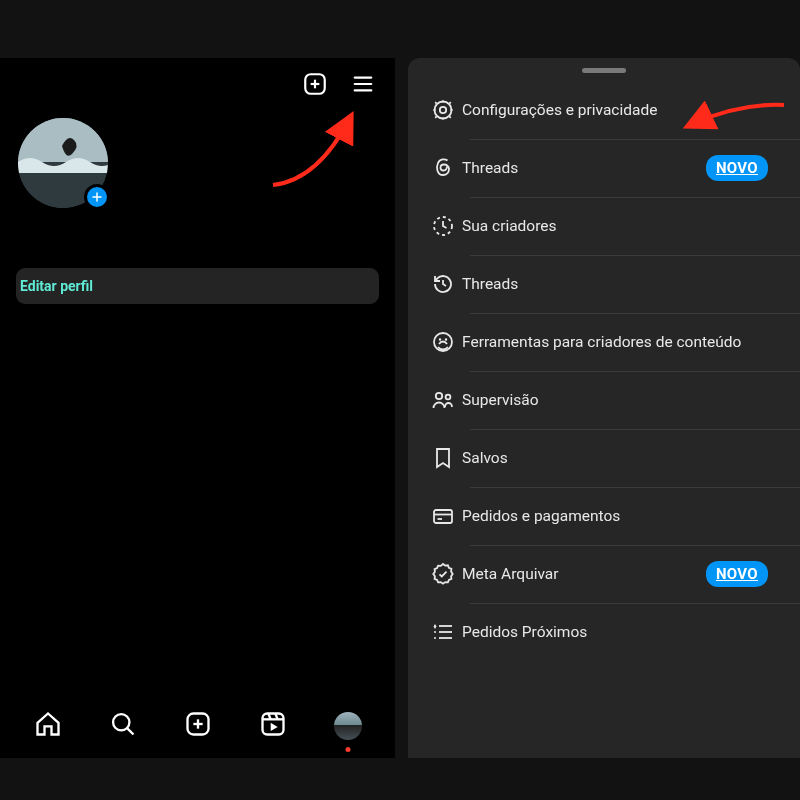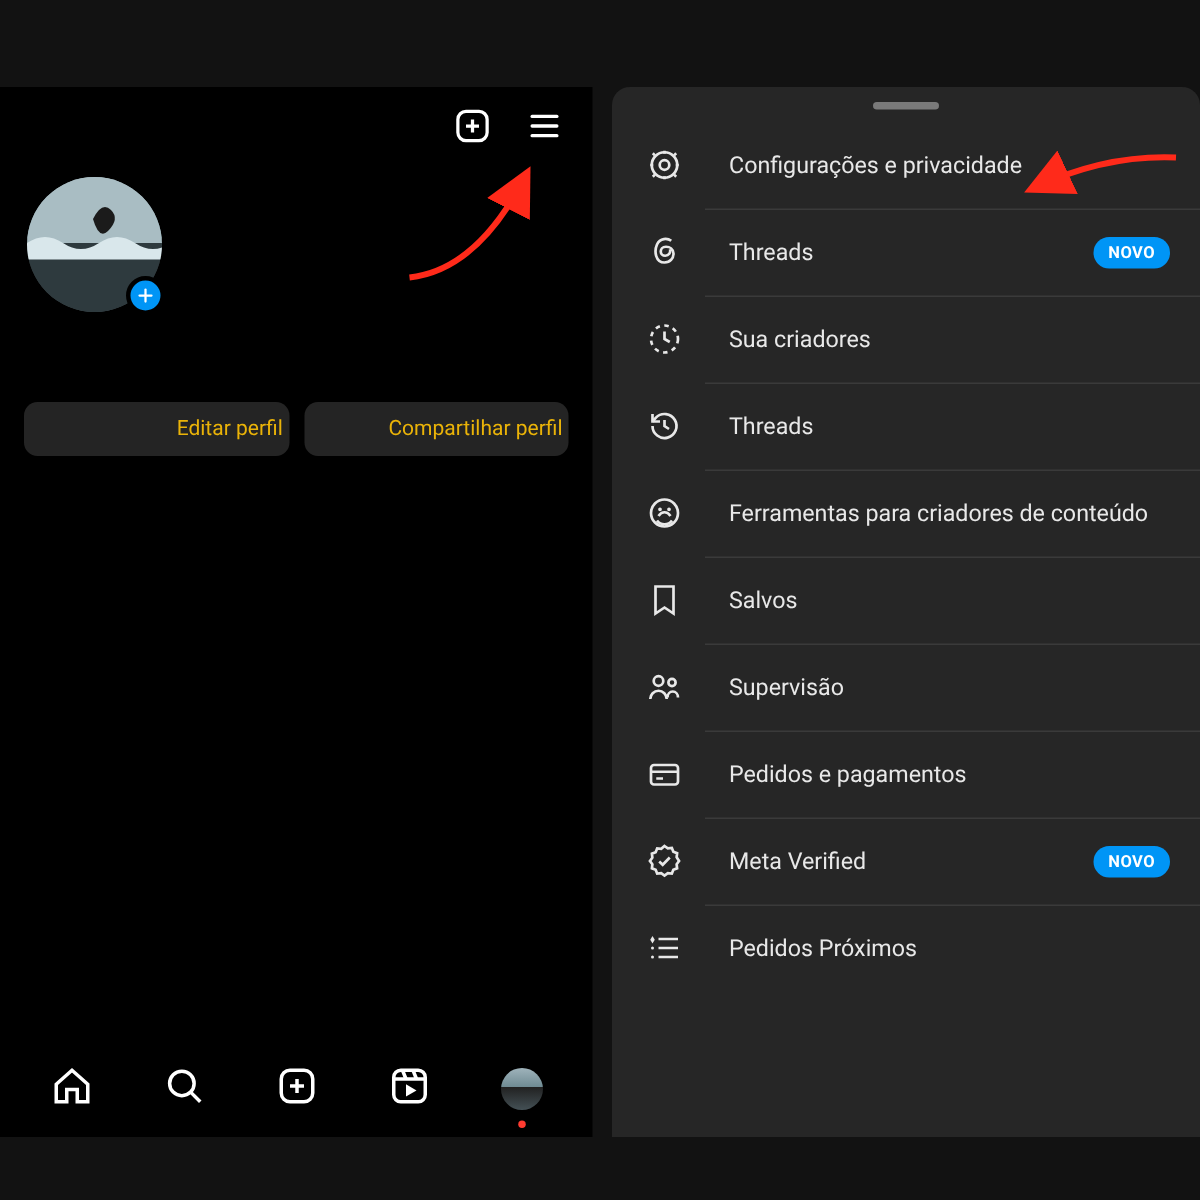--- a/index.html
+++ b/index.html
@@ -74,24 +74,24 @@
     color:#fff;
   }
   .btn-row {
     display:flex;
     gap:10px;
     padding: 60px 16px 0 16px;
   }
   .pill-btn {
     flex:1;
     background:#242424;
-    color:#eab308;
+    color:#5eead4;
     font-size:14px;
-    font-weight:400;
-    text-align:right;
+    font-weight:700;
+    text-align:left;
     padding:10px 4px;
     border-radius:9px;
     cursor:pointer;
   }
   .bottom-nav {
     position:absolute;
     left:0; bottom:12px;
     width:100%;
     display:flex;
     justify-content:space-around;
@@ -118,22 +118,22 @@
   
   .sheet-handle {
     width:44px; height:5px; border-radius:3px;
     background:#7a7a7a;
     margin: 10px auto 8px auto;
   }
   .menu-list { padding: 0 0 0 0; }
   .menu-item {
     display:flex;
     align-items:center;
-    gap:30px;
-    padding: 16px 20px 16px 22px;
+    gap:6px;
+    padding: 16px 32px 16px 22px;
     position:relative;
     cursor:pointer;
     min-height:58px;
   }
   .menu-item + .menu-item::before{
     content:"";
     position:absolute;
     left:62px; right:0; top:0;
     height:1px;
     background:#3a3a3a;
@@ -145,25 +145,26 @@
   }
   .menu-label {
     flex:1;
     font-size:15.5px;
     color:#e8e8e8;
     font-weight:400;
   }
   .badge {
     background:#0095f6;
     color:#fff;
-    font-size:11px;
+    font-size:15px;
     font-weight:700;
     padding:4px 10px;
     border-radius:12px;
     letter-spacing:0.3px;
+    text-decoration:underline;
   }
 
   
   .arrow {
     position:absolute;
     pointer-events:none;
   }
   .arrow svg { overflow:visible; }
 </style>
 </head>
@@ -205,21 +206,20 @@
         <svg width="12" height="12" viewBox="0 0 24 24" fill="none" stroke="currentColor" stroke-width="3" stroke-linecap="round">
           <line x1="12" y1="4" x2="12" y2="20"></line>
             <line x1="4" y1="12" x2="20" y2="12"></line>
         </svg>
       </span>
     </div>
   </div>
 
   <div class="btn-row">
     <div class="pill-btn">Editar perfil</div>
-    <div class="pill-btn">Compartilhar perfil</div>
   </div>
 
   <div class="bottom-nav">
     <div class="nav-item">
       <span>
         <svg width="28" height="28" viewBox="0 0 24 24" fill="none" stroke="currentColor" stroke-width="2">
           <path d="M3 11 L12 3 L21 11 V21 H15 V14 H9 V21 H3 Z"></path>
         </svg>
       </span>
     </div>
@@ -313,57 +313,57 @@
           <path d="M7 17c1.5 2 3 2.5 5 2.5s3.5-.5 5-2.5"></path>
         </svg>
       </div>
       <div class="menu-label">Ferramentas para criadores de conteúdo</div>
     </div>
 
 
     <div class="menu-item">
       <div class="menu-icon">
         <svg width="24" height="24" viewBox="0 0 24 24" fill="none" stroke="currentColor" stroke-width="1.8">
-          <path d="M6 3h12v18l-6-4-6 4V3z"></path>
-        </svg>
-      </div>
-      <div class="menu-label">Salvos</div>
-    </div>
-
-    <div class="menu-item">
-      <div class="menu-icon">
-        <svg width="24" height="24" viewBox="0 0 24 24" fill="none" stroke="currentColor" stroke-width="1.8">
           <circle cx="8" cy="8" r="3.2"></circle>
           <path d="M2.5 20c0-3 2.5-5.5 5.5-5.5S13.5 17 13.5 20"></path>
           <circle cx="17" cy="9" r="2.4"></circle>
           <path d="M14 19c0-2.2 1.5-4 3.5-4s3.5 1.8 3.5 4"></path>
         </svg>
       </div>
       <div class="menu-label">Supervisão</div>
     </div>
 
     <div class="menu-item">
       <div class="menu-icon">
         <svg width="24" height="24" viewBox="0 0 24 24" fill="none" stroke="currentColor" stroke-width="1.8">
+          <path d="M6 3h12v18l-6-4-6 4V3z"></path>
+        </svg>
+      </div>
+      <div class="menu-label">Salvos</div>
+    </div>
+
+    <div class="menu-item">
+      <div class="menu-icon">
+        <svg width="24" height="24" viewBox="0 0 24 24" fill="none" stroke="currentColor" stroke-width="1.8">
           <rect x="3" y="6" width="18" height="13" rx="2"></rect>
           <line x1="3" y1="10.5" x2="21" y2="10.5"></line>
           <line x1="6.5" y1="15" x2="11" y2="15"></line>
         </svg>
       </div>
       <div class="menu-label">Pedidos e pagamentos</div>
     </div>
 
     <div class="menu-item">
       <div class="menu-icon">
         <svg width="24" height="24" viewBox="0 0 24 24" fill="none" stroke="currentColor" stroke-width="1.8">
           <path d="M12 2l2.2 1.6 2.7-.3 1 2.5 2.5 1-.3 2.7L21.7 12l-1.6 2.2.3 2.7-2.5 1-1 2.5-2.7-.3L12 21.7l-2.2-1.6-2.7.3-1-2.5-2.5-1 .3-2.7L2.3 12l1.6-2.2-.3-2.7 2.5-1 1-2.5 2.7.3L12 2z"></path>
           <path d="M8.5 12.3l2.3 2.2 4.7-4.8"></path>
         </svg>
       </div>
-      <div class="menu-label">Meta Verified</div>
+      <div class="menu-label">Meta Arquivar</div>
       <div class="badge">NOVO</div>
     </div>
 
     <div class="menu-item">
       <div class="menu-icon">
         <svg width="24" height="24" viewBox="0 0 24 24" fill="none" stroke="currentColor" stroke-width="1.8">
           <line x1="8" y1="6" x2="21" y2="6"></line>
           <line x1="8" y1="12" x2="21" y2="12"></line>
           <line x1="8" y1="18" x2="21" y2="18"></line>
           <path d="M4 4l-1.5 2.5L4 9l1.5-2.5L4 4z" fill="currentColor" stroke="none"></path>

